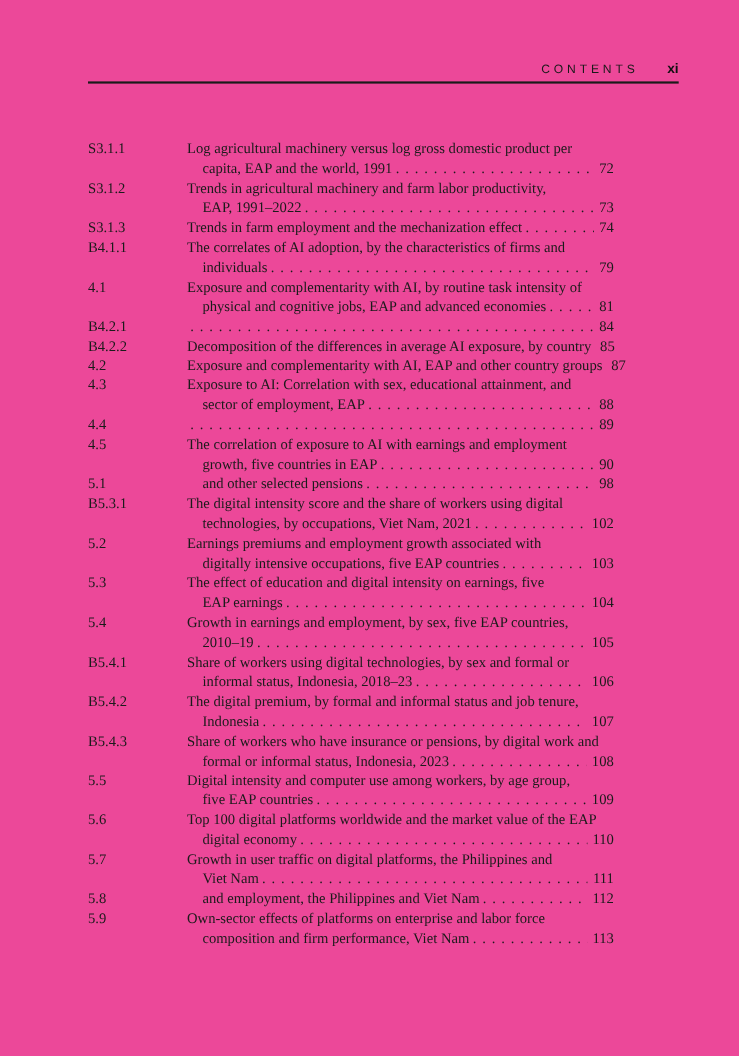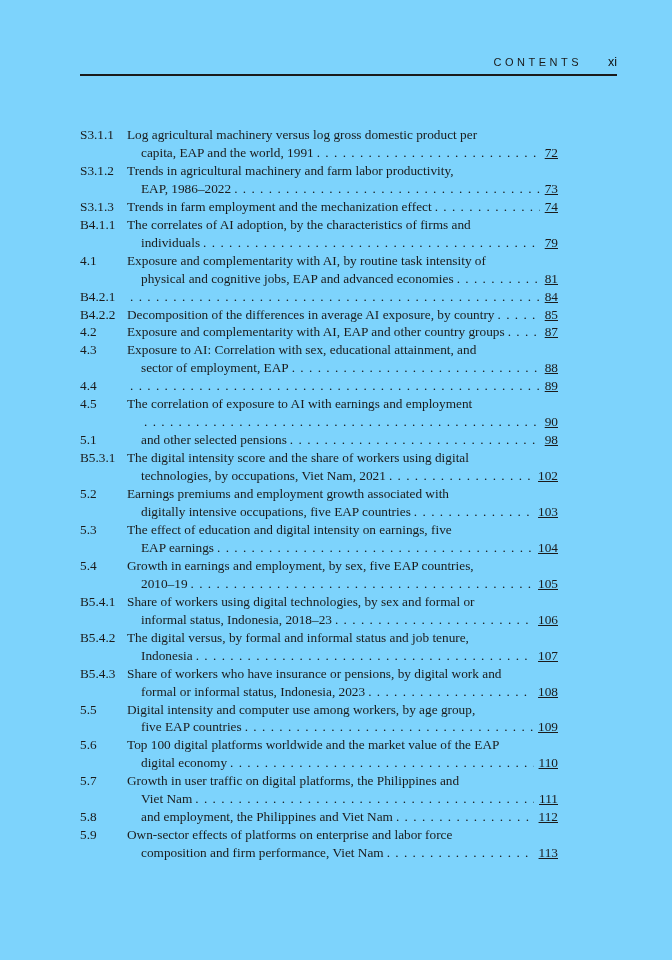--- a/index.html
+++ b/index.html
@@ -4,21 +4,21 @@
 <style>
   html, body {
     margin: 0;
     padding: 0;
     background: #ffffff;
   }
   .page {
     position: relative;
     width: 672px;
     height: 960px;
-    background: #7dd3fc;
+    background: #ec4899;
     overflow: hidden;
     font-family: "Liberation Serif", serif;
     color: #1b1b1b;
   }
   .running-head {
     position: absolute;
     top: 55px;
     left: 80px;
     width: 537px;
     display: flex;
@@ -27,21 +27,21 @@
     font-family: "Liberation Sans", sans-serif;
   }
   .running-head .head-title {
     font-size: 11px;
     letter-spacing: 3.5px;
     font-weight: 400;
     color: #1a1a1a;
   }
   .running-head .head-folio {
     font-size: 12.5px;
-    font-weight: 400;
+    font-weight: 700;
     margin-left: 26px;
     color: #111111;
   }
   .head-rule {
     position: absolute;
     top: 74px;
     left: 80px;
     width: 537px;
     height: 1.5px;
     background: #1a1a1a;
@@ -50,20 +50,21 @@
     position: absolute;
     top: 126px;
     left: 80px;
     width: 478px;
     font-size: 13.3px;
     line-height: 17.95px;
   }
   .entry {
     display: flex;
     align-items: flex-start;
+    gap: 43px;
   }
   .entry .num {
     flex: 0 0 47px;
     width: 47px;
     white-space: nowrap;
   }
   .entry .body {
     flex: 1 1 auto;
     min-width: 0;
   }
@@ -85,21 +86,20 @@
     overflow: hidden;
     white-space: nowrap;
     letter-spacing: 1px;
     margin-left: 3px;
     margin-right: 2px;
   }
   .pg {
     flex: 0 0 auto;
     white-space: nowrap;
     margin-left: 3px;
-    text-decoration: underline;
   }
 </style>
 </head>
 <body>
 
 <div class="page">
 
   <div class="running-head">
     <span class="head-title">CONTENTS</span>
     <span class="head-folio">xi</span>
@@ -122,21 +122,21 @@
         </div>
     </div>
 
     <div class="entry">
       <span class="num">S3.1.2</span>
       <div class="body">
           <div class="line">
             <span class="t">Trends in agricultural machinery and farm labor productivity,</span>
           </div>
           <div class="line cont">
-            <span class="t">EAP, 1986–2022</span>
+            <span class="t">EAP, 1991–2022</span>
             <span class="dots">. . . . . . . . . . . . . . . . . . . . . . . . . . . . . . . . . . . . . . . . . . . . . . . . . . . . . . . . . . . . . . . . . . . . . . . . . . . . . . . . </span>
             <span class="pg">73</span>
           </div>
         </div>
     </div>
 
     <div class="entry">
       <span class="num">S3.1.3</span>
       <div class="body">
           <div class="line">
@@ -231,20 +231,21 @@
         </div>
     </div>
 
     <div class="entry">
       <span class="num">4.5</span>
       <div class="body">
           <div class="line">
             <span class="t">The correlation of exposure to AI with earnings and employment</span>
           </div>
           <div class="line cont">
+            <span class="t">growth, five countries in EAP</span>
             <span class="dots">. . . . . . . . . . . . . . . . . . . . . . . . . . . . . . . . . . . . . . . . . . . . . . . . . . . . . . . . . . . . . . . . . . . . . . . . . . . . . . . . </span>
             <span class="pg">90</span>
           </div>
         </div>
     </div>
 
     <div class="entry">
       <span class="num">5.1</span>
       <div class="body">
           <div class="line cont">
@@ -322,21 +323,21 @@
             <span class="dots">. . . . . . . . . . . . . . . . . . . . . . . . . . . . . . . . . . . . . . . . . . . . . . . . . . . . . . . . . . . . . . . . . . . . . . . . . . . . . . . . </span>
             <span class="pg">106</span>
           </div>
         </div>
     </div>
 
     <div class="entry">
       <span class="num">B5.4.2</span>
       <div class="body">
           <div class="line">
-            <span class="t">The digital versus, by formal and informal status and job tenure,</span>
+            <span class="t">The digital premium, by formal and informal status and job tenure,</span>
           </div>
           <div class="line cont">
             <span class="t">Indonesia</span>
             <span class="dots">. . . . . . . . . . . . . . . . . . . . . . . . . . . . . . . . . . . . . . . . . . . . . . . . . . . . . . . . . . . . . . . . . . . . . . . . . . . . . . . . </span>
             <span class="pg">107</span>
           </div>
         </div>
     </div>
 
     <div class="entry">

